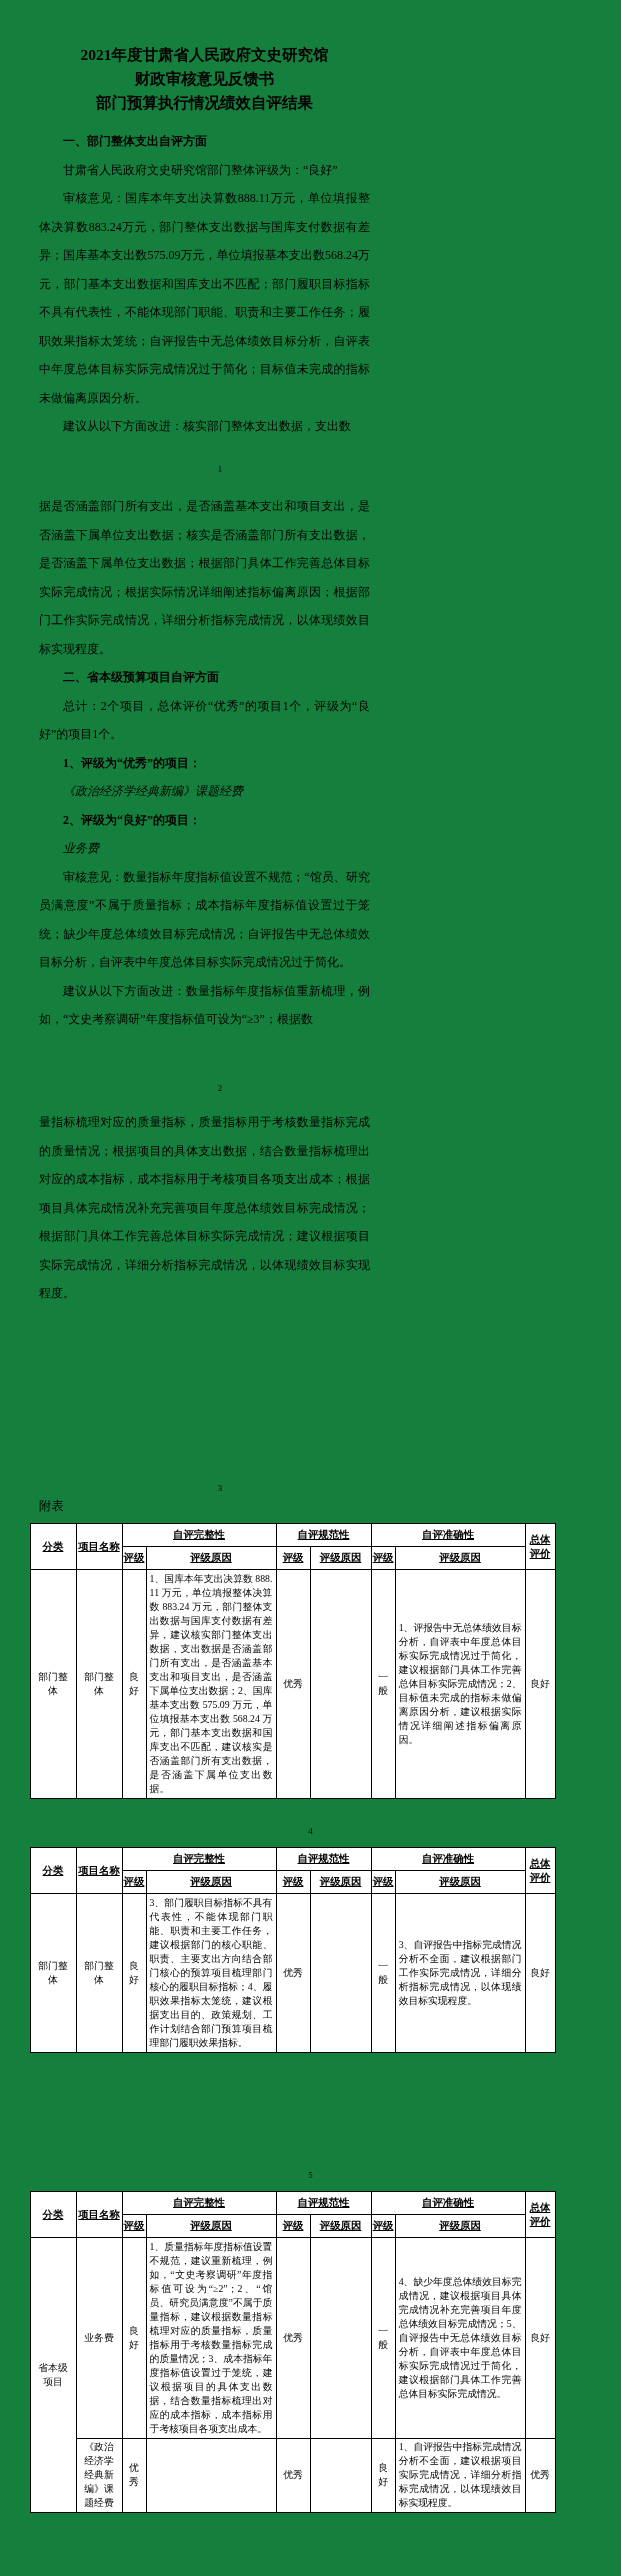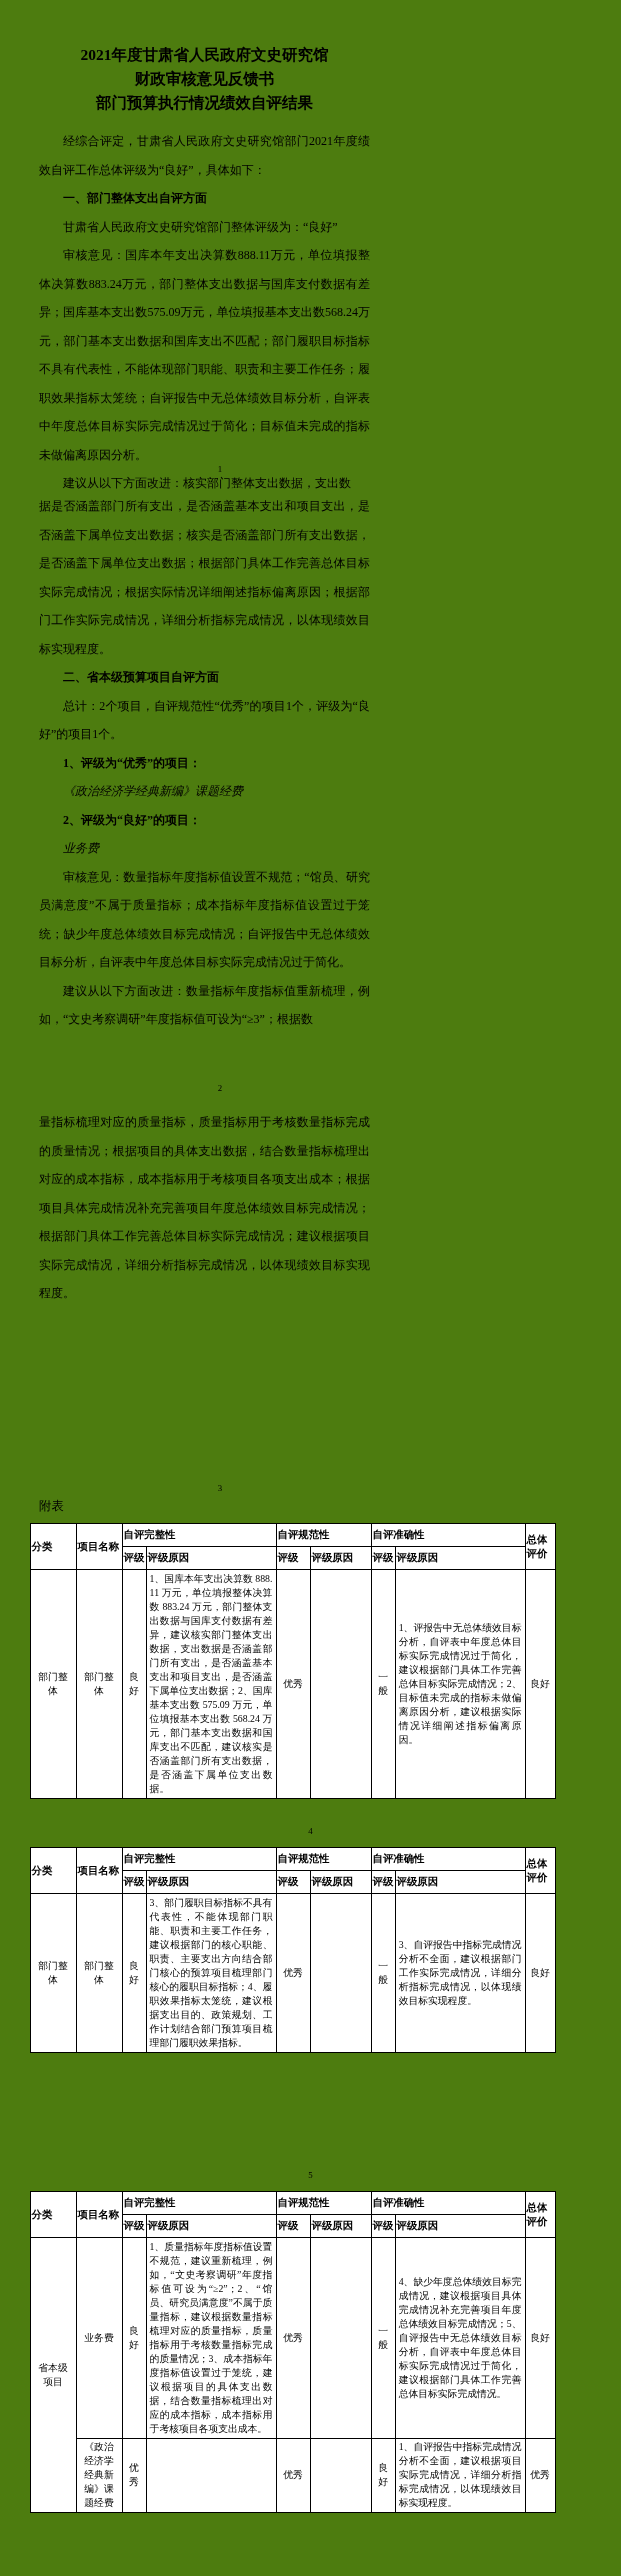--- a/index.html
+++ b/index.html
@@ -1,17 +1,17 @@
 <!DOCTYPE html>
 <html style="font-size:8.3px"><head>
 <meta charset="utf-8">
 <style>
   html,body{margin:0;padding:0;background:#ffffff;color:#000000;}
   body{font-family:"Liberation Serif","DejaVu Serif",serif;}
-  .canvas{position:relative;width:621px;height:2576px;background:#4d7c0f;overflow:hidden;}
+  .canvas{position:relative;width:621px;height:2576px;background:#15803d;overflow:hidden;}
 
   .title{position:absolute;top:43px;left:39px;width:331px;text-align:center;
          font-size:15.5px;font-weight:bold;line-height:24px;}
 
   .textpage{position:absolute;left:39px;width:331px;font-size:12px;line-height:28.5px;
             text-align:justify;word-break:break-all;}
   .textpage p{margin:0;}
   p.indent{text-indent:2em;}
   p.h1{font-family:"Liberation Sans","DejaVu Sans",sans-serif;font-weight:bold;font-size:12px;}
   p.hs{font-weight:bold;}
@@ -21,53 +21,52 @@
   .pagenum.narrow{left:39px;width:362px;}
   .pagenum.wide{left:15.5px;width:590px;}
 
   .attach{position:absolute;left:39px;font-size:12.4px;}
 
   table.review{position:absolute;left:29.5px;border-collapse:collapse;table-layout:fixed;
                width:525px;background:#ffffff;}
   table.review th,table.review td{border:0.5px solid #000;vertical-align:middle;
                font-size:9.8px;line-height:14px;padding:1.6px 3.1px;word-break:break-all;}
   table.review{border:1px solid #000;}
-  table.review th{font-weight:bold;font-size:10.4px;text-align:left;padding:4.1px 1px;}
+  table.review th{font-weight:bold;font-size:10.4px;text-align:center;padding:4.1px 1px;text-decoration:underline;}
   td.c{text-align:center;padding:1.6px 1px;}
   td.reason{text-align:justify;}
   col.w-cat{width:46px;}  col.w-proj{width:46px;}
   col.w-r1{width:24px;}   col.w-rr1{width:130px;}
   col.w-r2{width:34px;}   col.w-rr2{width:61px;}
   col.w-r3{width:24px;}   col.w-rr3{width:130px;}
   col.w-ov{width:30px;}
 </style>
 </head>
 <body>
 
 <div class="canvas">
 
   <div class="title">
     <div>2021年度甘肃省人民政府文史研究馆</div>
     <div>财政审核意见反馈书</div>
     <div>部门预算执行情况绩效自评结果</div>
   </div>
 
   <div class="textpage" style="top:127px;">
-    <p class="indent">经综合评定，甘肃省人民政府文史研究馆部门2021年度绩效自评工作总体评级为“良好”，具体如下：</p>
     <p class="h1 indent">一、部门整体支出自评方面</p>
     <p class="indent">甘肃省人民政府文史研究馆部门整体评级为：“良好”</p>
     <p class="indent">审核意见：国库本年支出决算数888.11万元，单位填报整体决算数883.24万元，部门整体支出数据与国库支付数据有差异；国库基本支出数575.09万元，单位填报基本支出数568.24万元，部门基本支出数据和国库支出不匹配；部门履职目标指标不具有代表性，不能体现部门职能、职责和主要工作任务；履职效果指标太笼统；自评报告中无总体绩效目标分析，自评表中年度总体目标实际完成情况过于简化；目标值未完成的指标未做偏离原因分析。</p>
     <p class="indent">建议从以下方面改进：核实部门整体支出数据，支出数</p>
   </div>
   <div class="pagenum narrow" style="top:464px;">1</div>
 
   <div class="textpage" style="top:492px;">
     <p>据是否涵盖部门所有支出，是否涵盖基本支出和项目支出，是否涵盖下属单位支出数据；核实是否涵盖部门所有支出数据，是否涵盖下属单位支出数据；根据部门具体工作完善总体目标实际完成情况；根据实际情况详细阐述指标偏离原因；根据部门工作实际完成情况，详细分析指标完成情况，以体现绩效目标实现程度。</p>
     <p class="h1 indent">二、省本级预算项目自评方面</p>
-    <p class="indent">总计：2个项目，自评规范性“优秀”的项目1个，评级为“良好”的项目1个。</p>
+    <p class="indent">总计：2个项目，总体评价“优秀”的项目1个，评级为“良好”的项目1个。</p>
     <p class="hs indent">1、评级为“优秀”的项目：</p>
     <p class="project indent">《政治经济学经典新编》课题经费</p>
     <p class="hs indent">2、评级为“良好”的项目：</p>
     <p class="project indent">业务费</p>
     <p class="indent">审核意见：数量指标年度指标值设置不规范；“馆员、研究员满意度”不属于质量指标；成本指标年度指标值设置过于笼统；缺少年度总体绩效目标完成情况；自评报告中无总体绩效目标分析，自评表中年度总体目标实际完成情况过于简化。</p>
     <p class="indent">建议从以下方面改进：数量指标年度指标值重新梳理，例如，“文史考察调研”年度指标值可设为“≥3”；根据数</p>
   </div>
   <div class="pagenum narrow" style="top:1083px;">2</div>
 
   <div class="textpage" style="top:1108px;">

